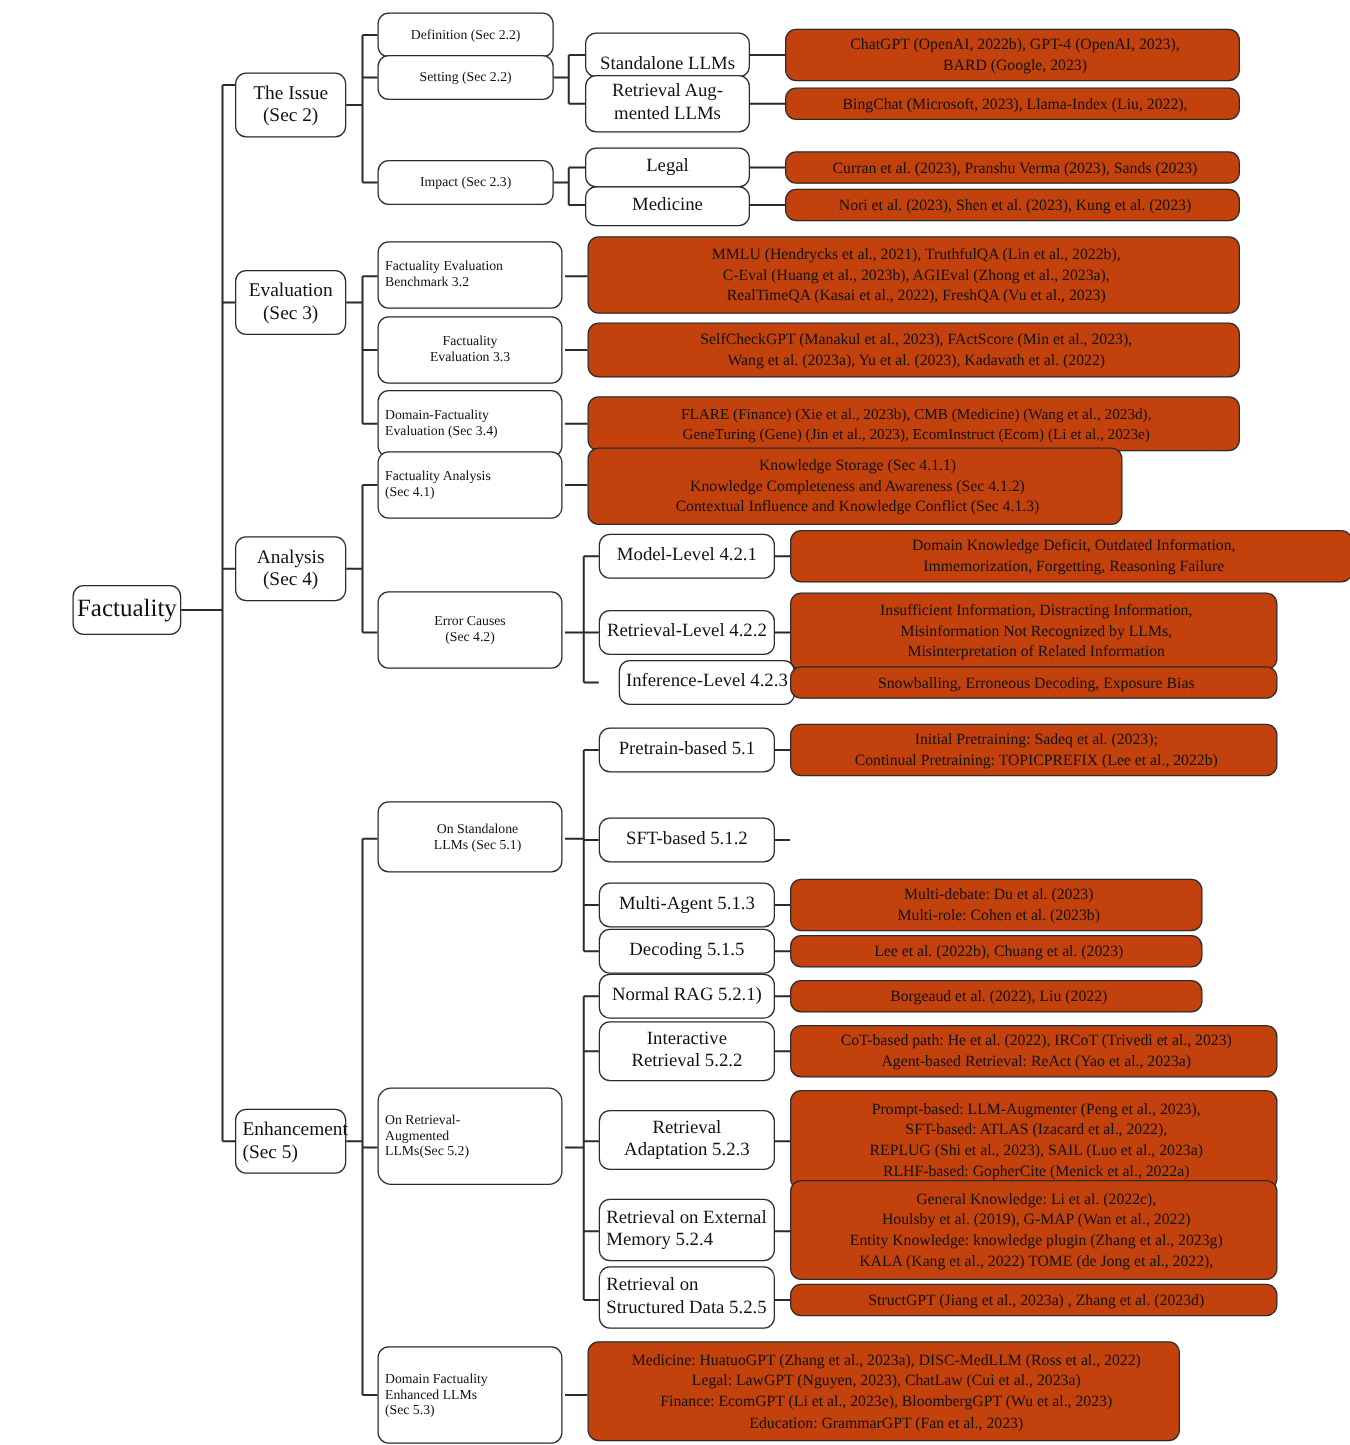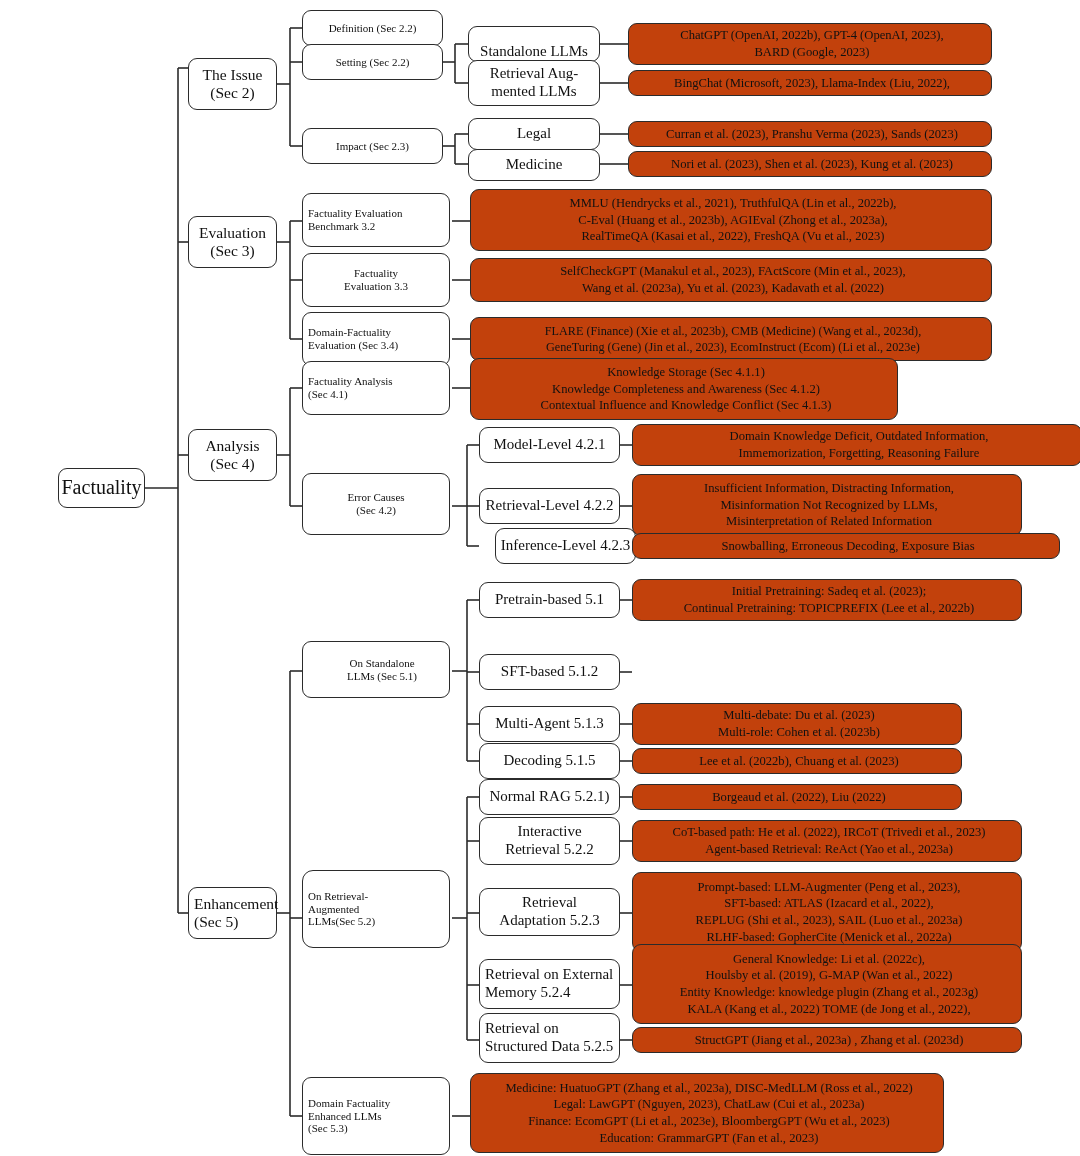--- a/index.html
+++ b/index.html
@@ -252,21 +252,21 @@
 
   <div class="node leaf t-leaf" style="left:632px;top:424px;width:450px;height:42px;">
     <span class="ln">Domain Knowledge Deficit,  Outdated Information,</span>
     <span class="ln">Immemorization,  Forgetting,  Reasoning Failure</span>
   </div>
   <div class="node leaf t-leaf" style="left:632px;top:474px;width:390px;height:62px;">
     <span class="ln">Insufficient Information,  Distracting Information,</span>
     <span class="ln">Misinformation Not Recognized by LLMs,</span>
     <span class="ln">Misinterpretation of Related Information</span>
   </div>
-  <div class="node leaf t-leaf" style="left:632px;top:533px;width:428px;height:26px;">
+  <div class="node leaf t-leaf" style="left:632px;top:533px;width:390px;height:26px;">
     <span class="ln">Snowballing,  Erroneous Decoding,  Exposure Bias</span>
   </div>
 
   <div class="node ctr t-l2" style="left:302px;top:641px;width:148px;height:57px;padding-left:12px;">
     <span class="ln">On Standalone</span>
     <span class="ln">LLMs (Sec 5.1)</span>
   </div>
   <div class="node lft t-l2" style="left:302px;top:870px;width:148px;height:78px;border-radius:11px;">
     <span class="ln">On Retrieval-</span>
     <span class="ln">Augmented</span>

